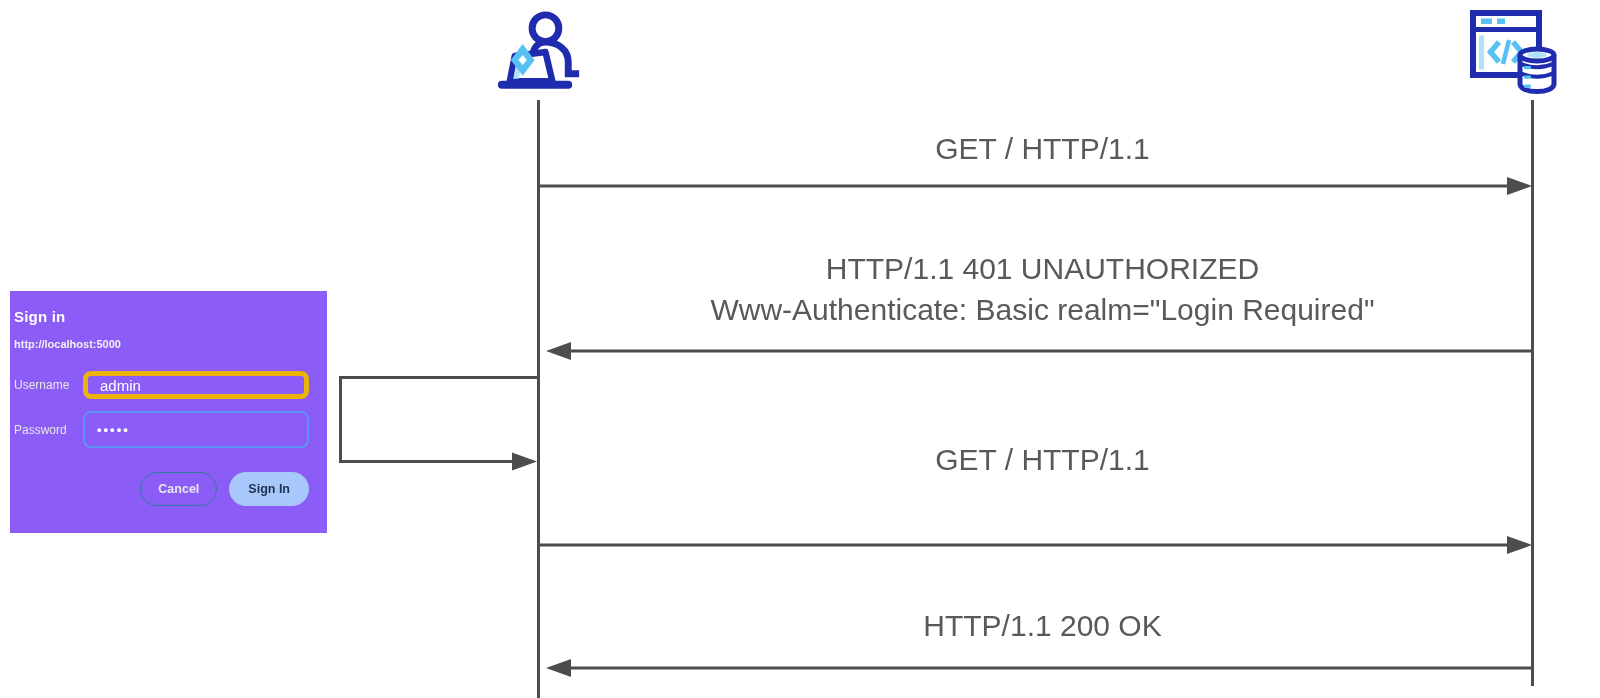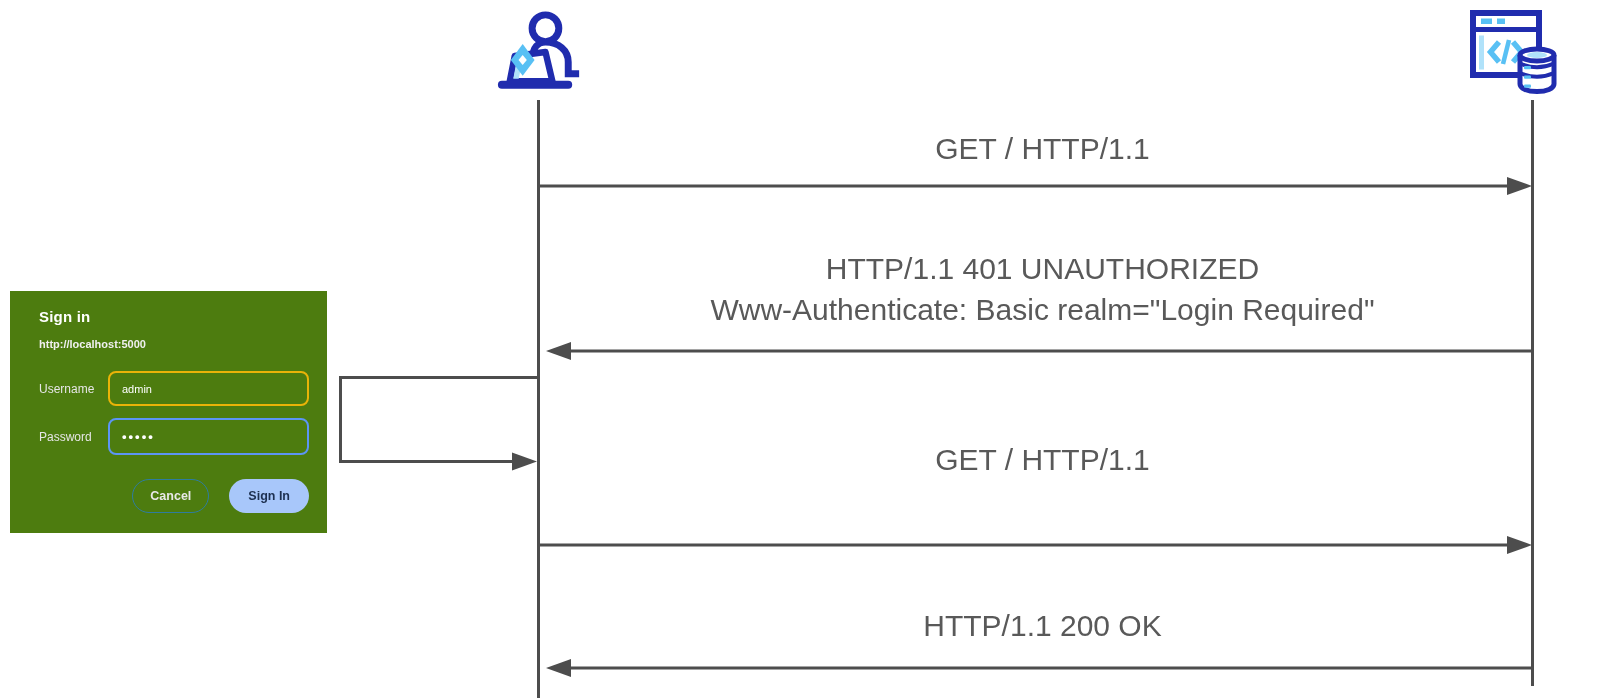--- a/index.html
+++ b/index.html
@@ -15,35 +15,35 @@
   .actor-server{left:1462px;top:4px;width:100px;height:96px;}
   
   .msg{
     position:absolute;left:540px;width:993px;text-align:center;
     color:#595959;font-size:30px;line-height:41px;white-space:nowrap;padding-left:6px;
   }
   .msg-line{display:block;}
   
   .dialog{
     position:absolute;left:10px;top:291px;width:317px;height:242px;
-    background:#4d7c0f;box-sizing:border-box;padding:16px 18px 17px 29px;
+    background:#8b5cf6;box-sizing:border-box;padding:16px 18px 17px 4px;
     color:#ffffff;display:flex;flex-direction:column;
   }
   .dialog-title{font-size:15px;font-weight:bold;letter-spacing:.2px;line-height:20px;}
   .dialog-url{font-size:11px;font-weight:bold;margin-top:11px;color:#f0f0f0;}
   .field-row{display:flex;align-items:center;margin-top:21px;}
   .field-row .field-label{width:69px;flex-shrink:0;font-size:12px;color:#e6e6e6;}
   .field-input{
-    flex:1;min-width:0;height:35px;box-sizing:border-box;border-radius:8px;
-    background:transparent;border:2px solid #eab308;color:#ffffff;
-    font-size:11px;padding:0 12px;outline:none;font-family:inherit;
+    flex:1;min-width:0;height:28px;box-sizing:border-box;border-radius:8px;
+    background:transparent;border:5px solid #eab308;color:#ffffff;
+    font-size:15px;padding:0 12px;outline:none;font-family:inherit;
   }
   .field-input.focused{border:2px solid #5c95f5;height:37px;}
   .field-input.password{font-size:13px;font-weight:bold;letter-spacing:2px;}
-  .dialog-buttons{display:flex;justify-content:flex-end;gap:20px;margin-top:24px;}
+  .dialog-buttons{display:flex;justify-content:flex-end;gap:12px;margin-top:24px;}
   .btn{
     height:34px;border-radius:17px;font-weight:bold;font-size:12.5px;
     padding:0 17px;font-family:inherit;cursor:pointer;box-sizing:border-box;
   }
   .btn-cancel{background:transparent;border:1.5px solid #2e7c9e;color:#e8e8e8;}
   .btn-signin{background:#a8c7fa;border:none;color:#1d3050;padding:0 19px;}
 </style>
 </head>
 <body>
 

